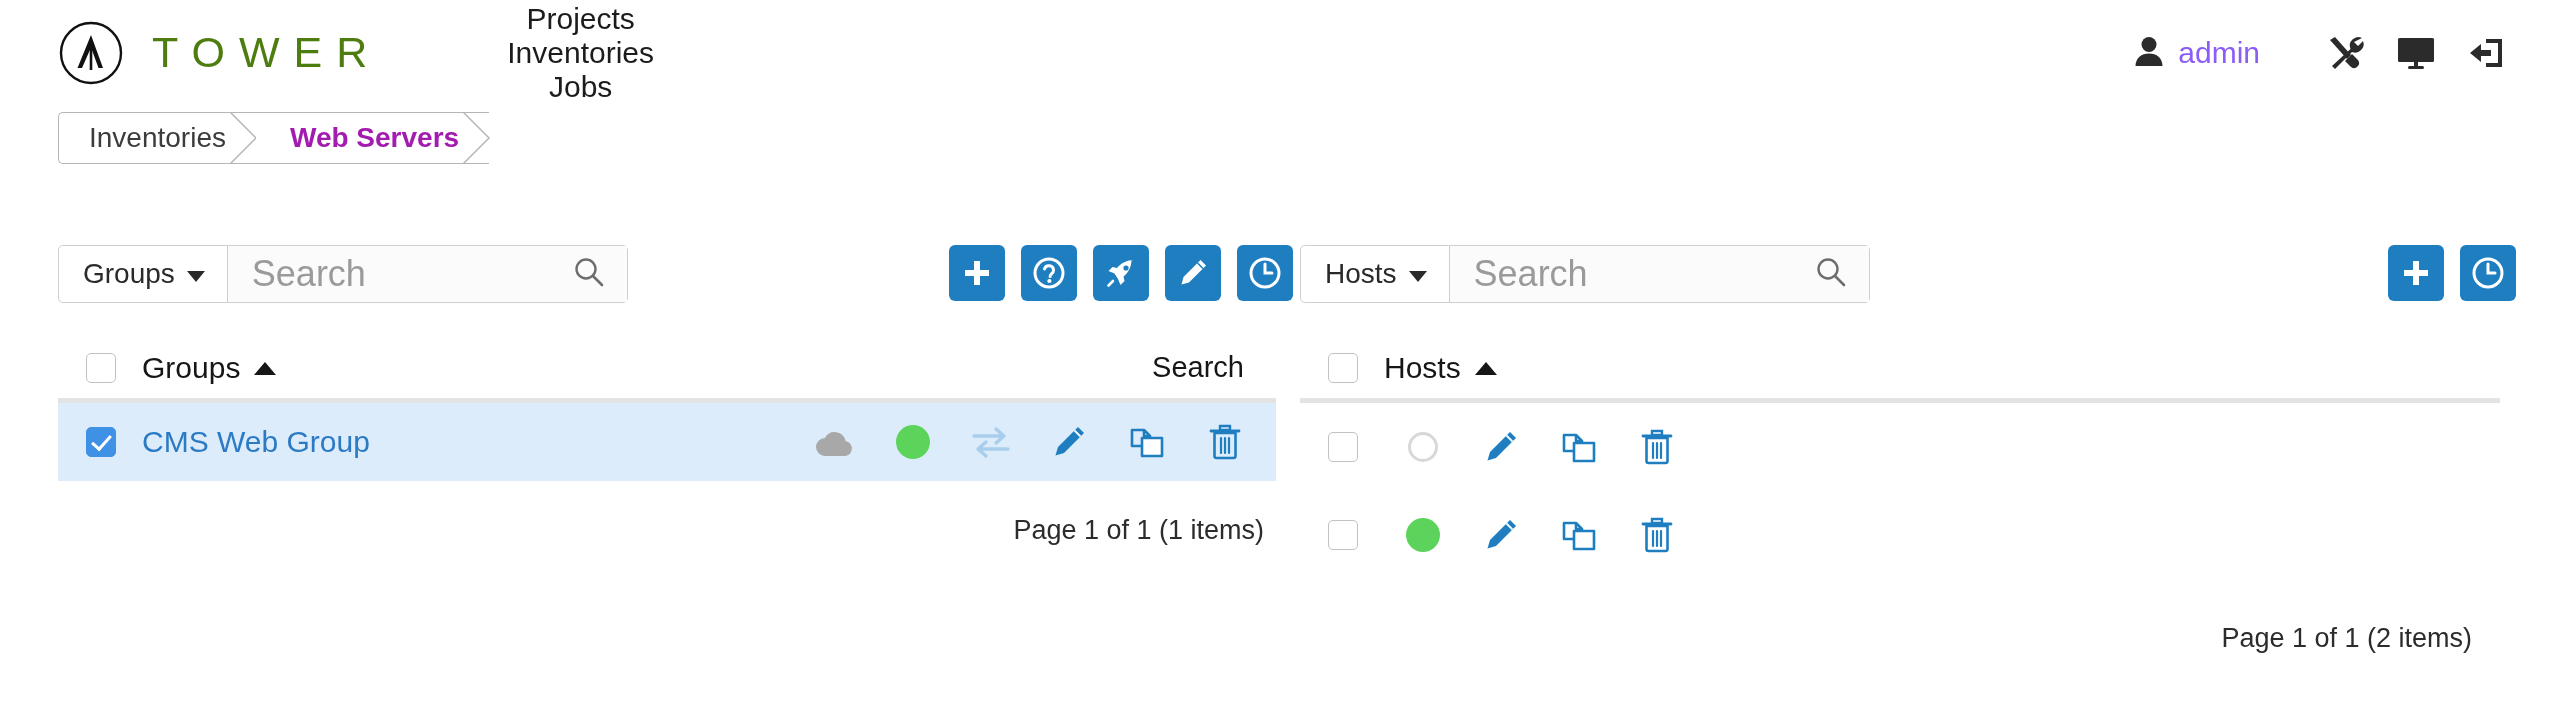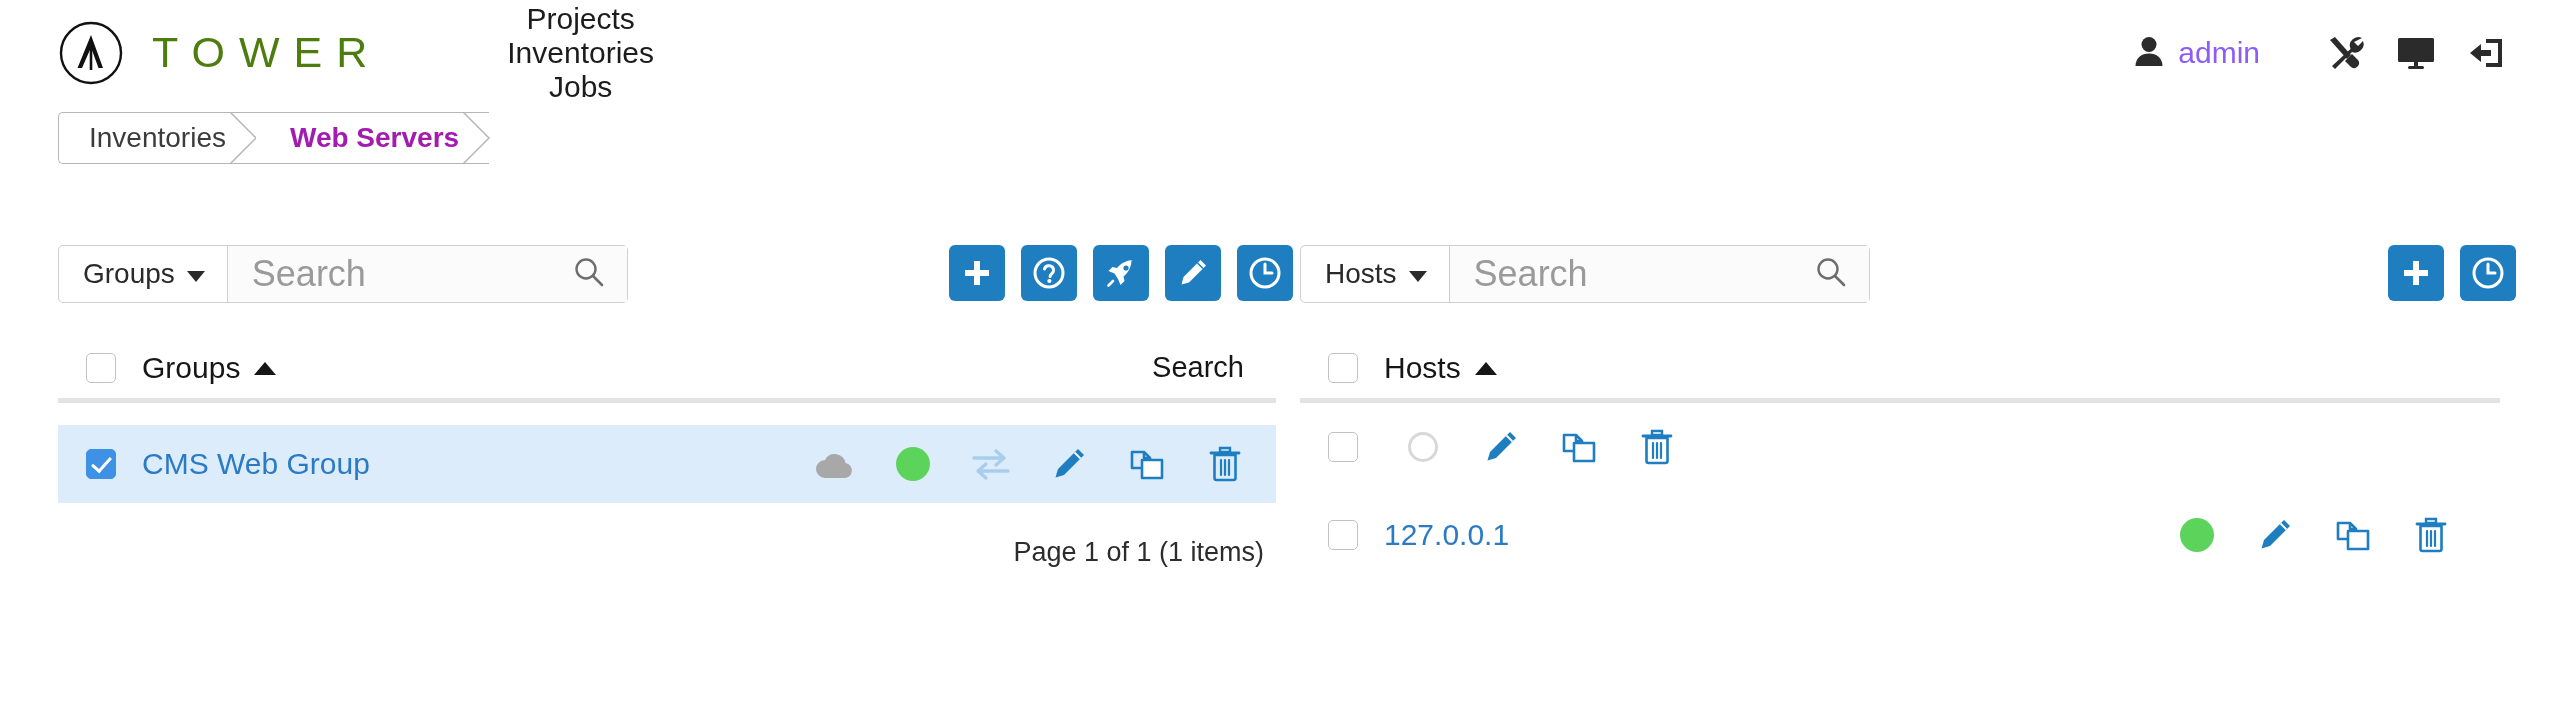--- a/index.html
+++ b/index.html
@@ -292,21 +292,21 @@
       <span class="cbox"></span>
     </div>
     <div class="namecell th">
       <span>Groups</span><span class="sortarrow"></span>
     </div>
     <div class="th" style="padding-right:32px;">
       <span>Search</span>
     </div>
   </div>
 
-  <div class="row selected" style="height:78px;margin-top:22px;">
+  <div class="row selected" style="height:78px;">
     <div class="cbcell">
       <span class="cbox checked"></span>
     </div>
     <div class="namecell">
       <a href="#">CMS Web Group</a>
     </div>
     <div class="actcell" style="padding-right:12px;">
       <span class="act">
         <svg width="42" height="32" viewBox="0 0 42 32">
           <path d="M11 30 a9 9 0 0 1 0-18 a11 11 0 0 1 20.5 3 a7.5 7.5 0 0 1 -2.5 15 z" fill="#a8a8a8"></path>
@@ -387,23 +387,20 @@
           <path d="M13 14 v15 M17 14 v15 M21 14 v15" stroke="#1f7ec0" stroke-width="2.2" stroke-linecap="round"></path>
         </svg>
       </span>
     </div>
   </div>
 
   <div class="row" style="height:88px;">
     <div class="cbcell">
       <span class="cbox"></span>
     </div>
-    <div class="namecell">
-      <a href="#">127.0.0.1</a>
-    </div>
     <div class="actcell" style="padding-right:30px;">
       <span class="act">
         <span class="dot green"></span>
       </span>
       <span class="act">
         <svg width="36" height="36" viewBox="0 0 36 36">
           <path d="M27 3 L33 9 L13 29 L4.5 31.5 L7 23 Z" fill="#1f7ec0"></path>
           <path d="M23.5 6.5 L29.5 12.5" stroke="#fff" stroke-width="1.8"></path>
         </svg>
       </span>
@@ -418,13 +415,14 @@
         <svg width="34" height="36" viewBox="0 0 34 36">
           <path d="M12 2 h10 v4 h-10 z" fill="none" stroke="#1f7ec0" stroke-width="2.4"></path>
           <path d="M3 7 h28" stroke="#1f7ec0" stroke-width="2.8" stroke-linecap="round"></path>
           <path d="M6.5 9 h21 v23 a2 2 0 0 1 -2 2 h-17 a2 2 0 0 1 -2 -2 z" fill="none" stroke="#1f7ec0" stroke-width="2.6" stroke-linejoin="round"></path>
           <path d="M13 14 v15 M17 14 v15 M21 14 v15" stroke="#1f7ec0" stroke-width="2.2" stroke-linecap="round"></path>
         </svg>
       </span>
     </div>
   </div>
 
+  <div class="pager" style="margin-top:44px; padding-right:28px;">Page 1 of 1 (2 items)</div>
 </div>
 
 </body></html>

